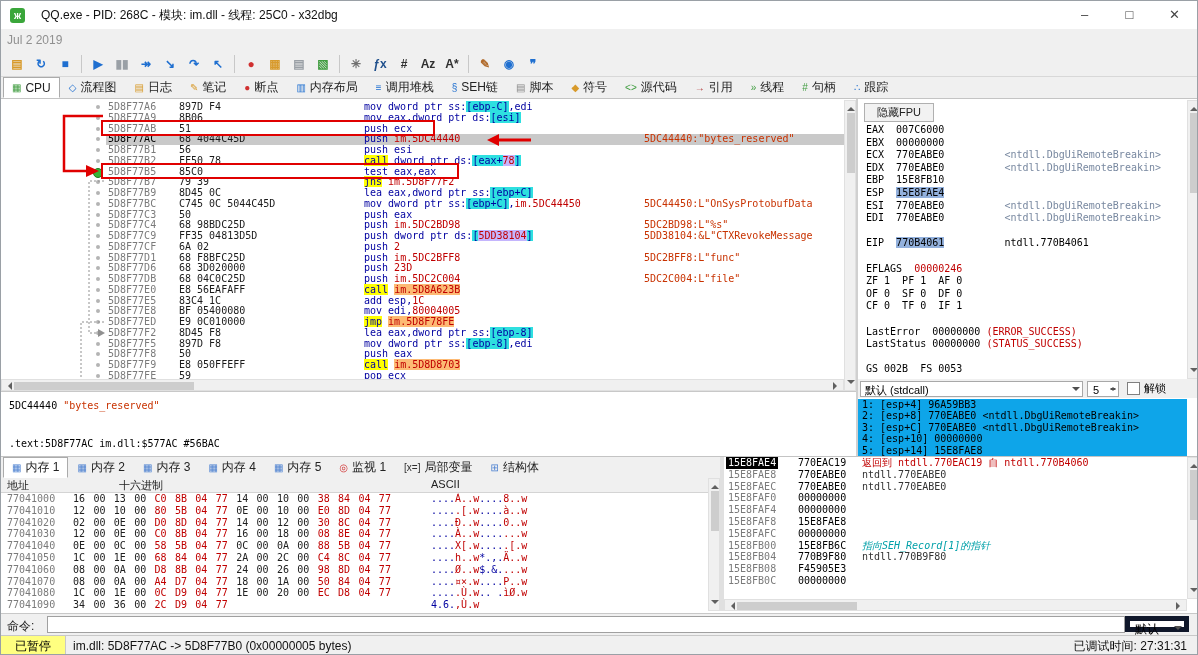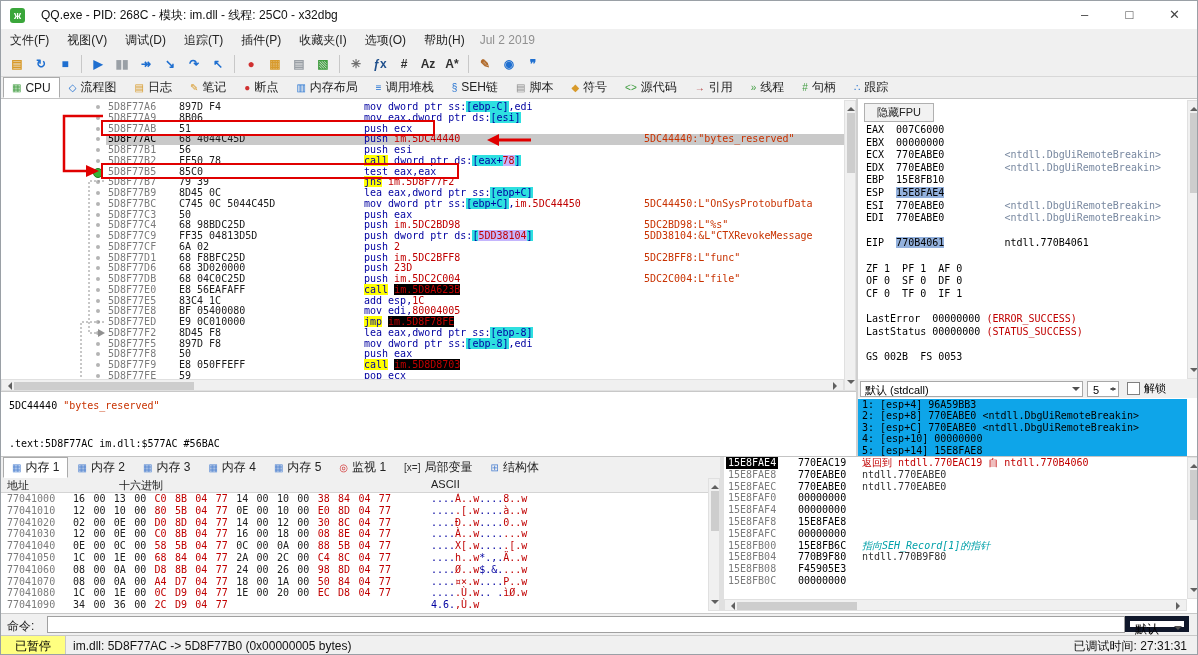--- a/index.html
+++ b/index.html
@@ -32,21 +32,21 @@
   .ddot{position:absolute;left:95px;top:3px;width:4px;height:4px;border-radius:50%;background:#b4b4b4;}
   .ddot.green{left:92px;top:1px;width:8px;height:8px;background:#37b537;border:1px solid #1e7d1e;}
   .d-addr{position:absolute;left:107px;color:#7a7a7a;}
   .drow.sel .d-addr{color:#000;}
   .d-bytes{position:absolute;left:178px;color:#1a1a1a;}
   .d-instr{position:absolute;left:363px;}
   .d-cmt{position:absolute;left:643px;color:#c83200;}
   .t-o{color:#0000a0;}
   .t-v{color:#c00000;}
   .t-y{color:#0000a0;background:#ffff00;}
-  .t-vy{color:#c00000;background:#000000;}
+  .t-vy{color:#c00000;background:#fdba74;}
   .t-mem{color:#0000a0;background:#2ee0e0;}
   .t-memv{color:#c00000;background:#c4b5fd;}
   .overlay{position:absolute;left:0;top:99px;width:843px;height:279px;pointer-events:none;z-index:6;}
   
   .infopane{position:absolute;left:0;top:390px;width:855px;height:65px;background:#fff;border-top:1px solid #c8c8c8;font-family:"DejaVu Sans Mono",monospace;font-size:10px;}
   .info1{position:absolute;left:8px;top:8px;color:#000;}
   .info1 .str{color:#c83200;}
   .info2{position:absolute;left:8px;top:46px;color:#000;}
   
   .vsplit{position:absolute;left:855px;top:98px;width:2px;height:357px;background:#d0d0d0;}
@@ -114,30 +114,20 @@
     <div class="appicon">ж</div>
     <div class="apptitle">QQ.exe - PID: 268C - 模块: im.dll - 线程: 25C0 - x32dbg</div>
     <div class="wbtns">
       <div class="wbtn">–</div>
       <div class="wbtn">□</div>
       <div class="wbtn">✕</div>
     </div>
   </div>
 
   <div class="menubar">
-    <span id="menu-items" style="display:flex">
-        <span class="menu-item">文件(F)</span>
-        <span class="menu-item">视图(V)</span>
-        <span class="menu-item">调试(D)</span>
-        <span class="menu-item">追踪(T)</span>
-        <span class="menu-item">插件(P)</span>
-        <span class="menu-item">收藏夹(I)</span>
-        <span class="menu-item">选项(O)</span>
-        <span class="menu-item">帮助(H)</span>
-      </span>
     <span class="menu-date">Jul 2 2019</span>
   </div>
 
   <div class="toolbar" id="toolbar">
       <div class="tbtn"><span style="color: rgb(216, 154, 43);">▤</span></div>
       <div class="tbtn"><span style="color: rgb(31, 111, 208);">↻</span></div>
       <div class="tbtn"><span style="color: rgb(31, 111, 208);">■</span></div>
       <div class="tsep"></div>
       <div class="tbtn"><span style="color: rgb(31, 111, 208);">▶</span></div>
       <div class="tbtn"><span style="color: rgb(154, 160, 166);">▮▮</span></div>
@@ -290,20 +280,21 @@
         <div class="rline"><span>EBX  00000000</span></div>
         <div class="rline"><span>ECX  770EABE0          </span><span class="r-ann">&lt;ntdll.DbgUiRemoteBreakin&gt;</span></div>
         <div class="rline"><span>EDX  770EABE0          </span><span class="r-ann">&lt;ntdll.DbgUiRemoteBreakin&gt;</span></div>
         <div class="rline"><span>EBP  15E8FB10</span></div>
         <div class="rline"><span>ESP  </span><span class="r-hl">15E8FAE4</span></div>
         <div class="rline"><span>ESI  770EABE0          </span><span class="r-ann">&lt;ntdll.DbgUiRemoteBreakin&gt;</span></div>
         <div class="rline"><span>EDI  770EABE0          </span><span class="r-ann">&lt;ntdll.DbgUiRemoteBreakin&gt;</span></div>
         <div class="rline"><span></span></div>
         <div class="rline"><span>EIP  </span><span class="r-hl">770B4061</span><span>          ntdll.770B4061</span></div>
         <div class="rline"><span></span></div>
+        <div class="rline"><span>EFLAGS  </span><span class="r-red">00000246</span></div>
         <div class="rline"><span>ZF 1  PF 1  AF 0</span></div>
         <div class="rline"><span>OF 0  SF 0  DF 0</span></div>
         <div class="rline"><span>CF 0  TF 0  IF 1</span></div>
         <div class="rline"><span></span></div>
         <div class="rline"><span>LastError  00000000 </span><span class="r-red">(ERROR_SUCCESS)</span></div>
         <div class="rline"><span>LastStatus 00000000 </span><span class="r-red">(STATUS_SUCCESS)</span></div>
         <div class="rline"><span></span></div>
         <div class="rline"><span>GS 002B  FS 0053</span></div>
       </div>
   </div>

